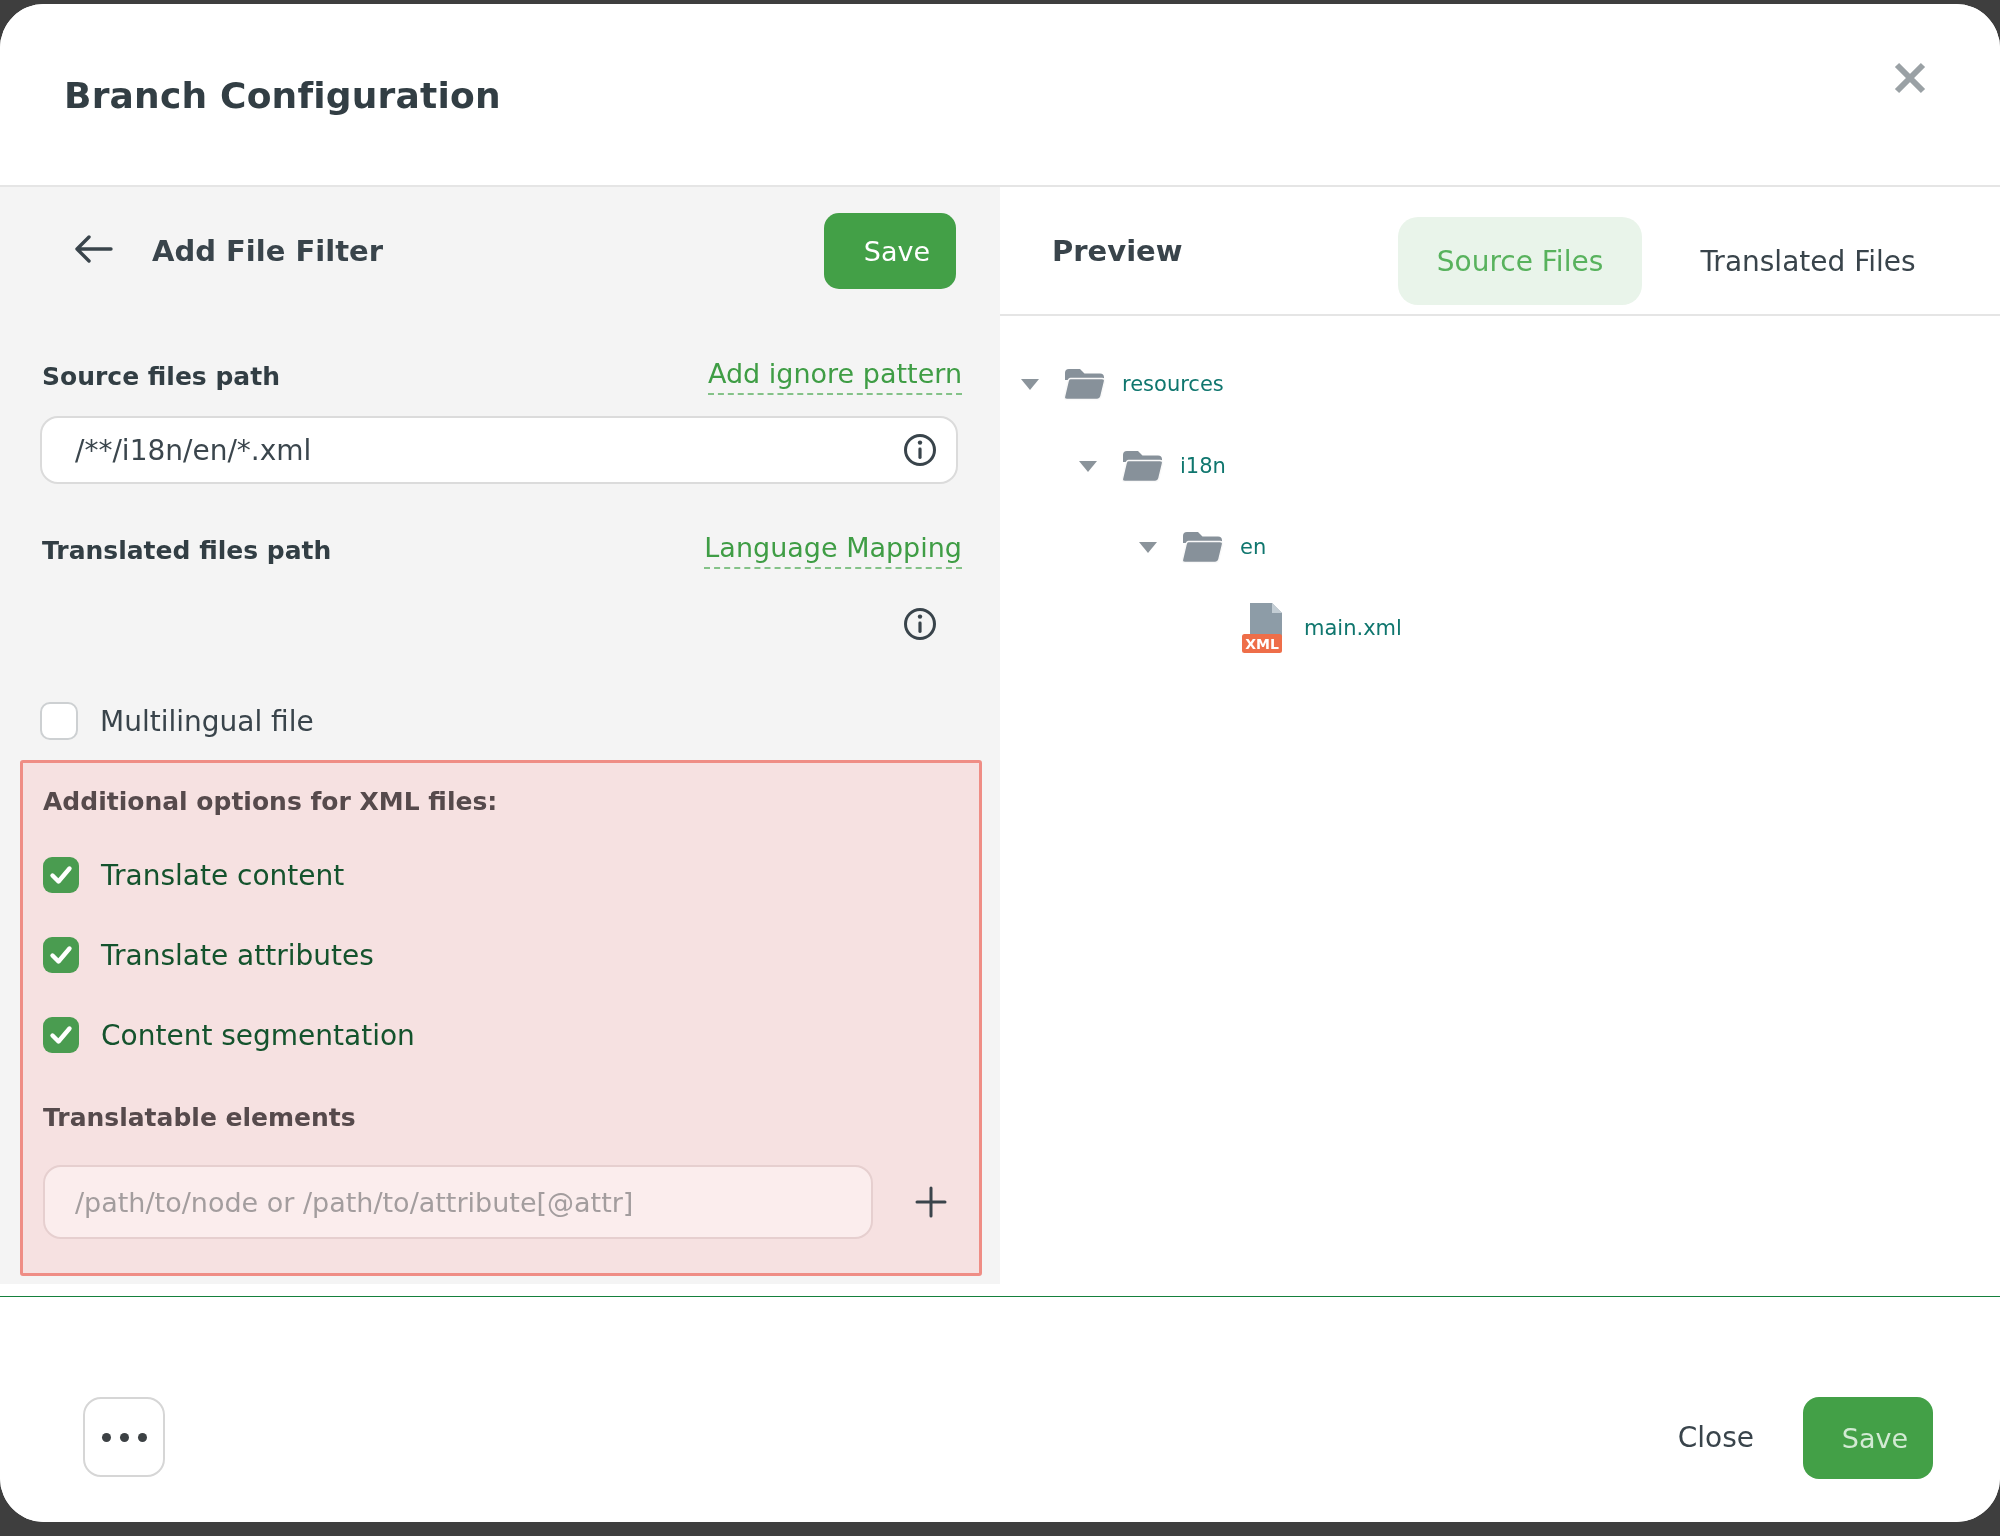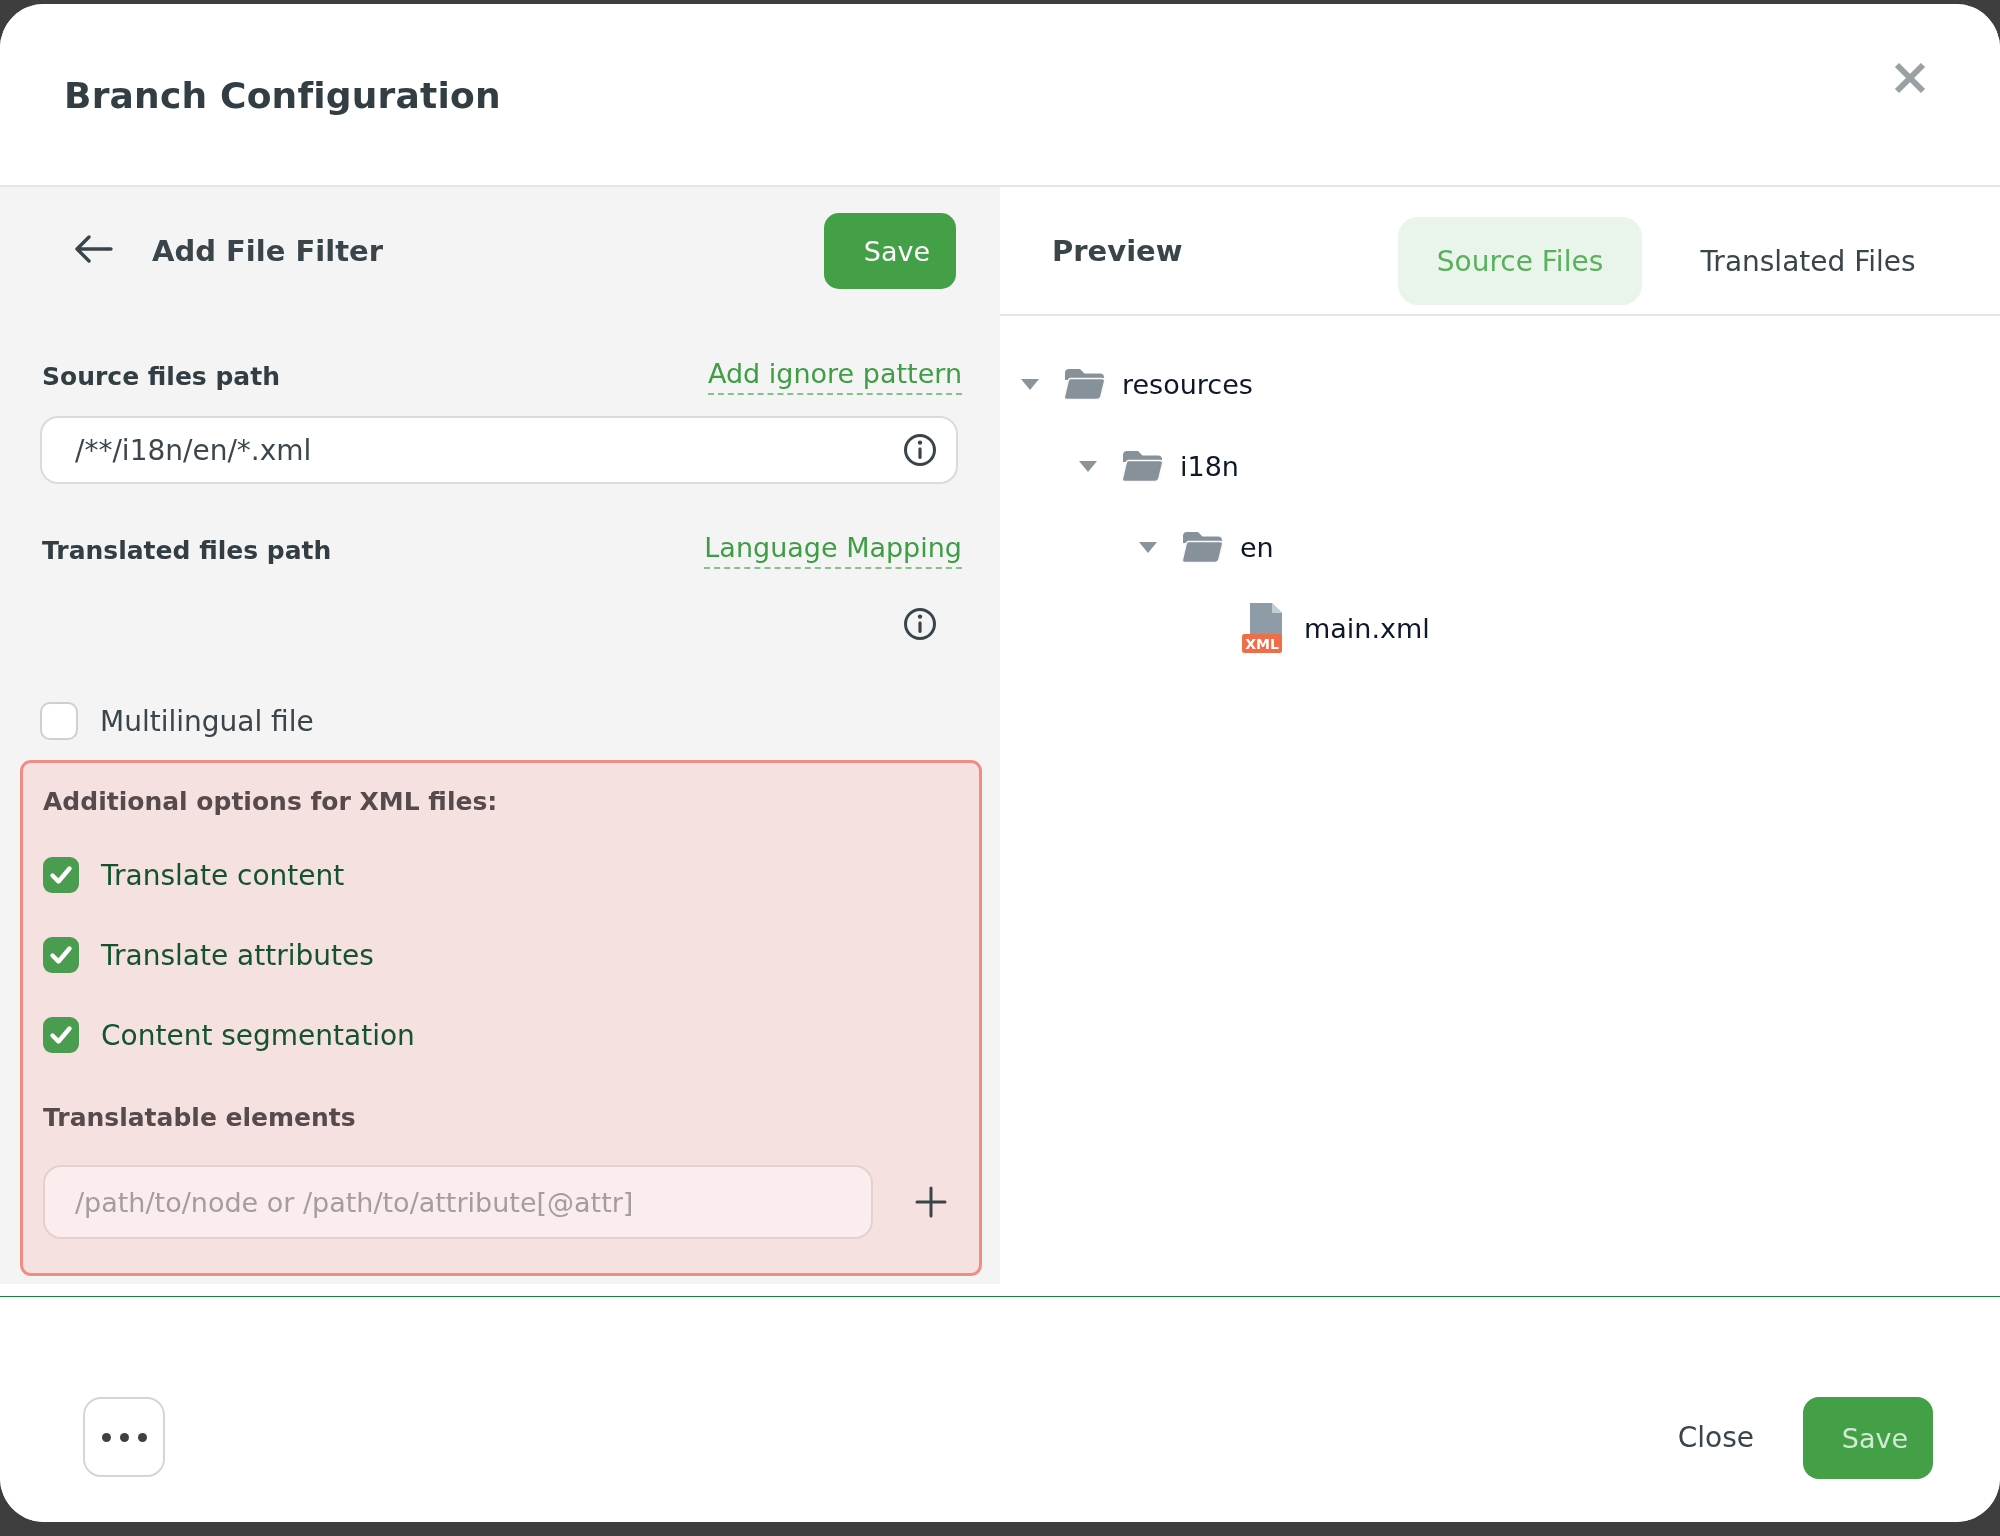--- a/index.html
+++ b/index.html
@@ -50,35 +50,35 @@
     font-size:28px;color:#3b464d;padding:0 74px 0 33px;outline:none;font-family:inherit;}
   .info-icon{position:absolute;left:902px;width:36px;height:36px;cursor:pointer;}
   .cb-row{position:absolute;display:flex;align-items:center;cursor:pointer;}
   .cb-box-off{width:38px;height:38px;background:#fff;border:2px solid #cdd0d2;
     border-radius:10px;box-sizing:border-box;}
   .cb-box-on{width:36px;height:36px;background:#4a9c50;border-radius:9px;
     display:flex;align-items:center;justify-content:center;}
   .cb-label{margin-left:22px;font-size:28px;color:#39444b;}
   
   .pinkbox{position:absolute;left:20px;top:456px;width:962px;height:516px;
-    background:#f6e1e1;border:3px solid #ef8d85;border-radius:11px;box-sizing:border-box;}
+    background:#f6e1e1;border:3px solid #ef8d85;border-radius:3px;box-sizing:border-box;}
   .pink-title{position:absolute;left:20px;top:24px;font-size:25px;font-weight:600;color:#564a4c;}
   .pink-cb-label{margin-left:22px;font-size:28px;color:#14532d;}
   .pink-input{position:absolute;left:20px;top:402px;width:830px;height:74px;
     background:#fbeded;border:2px solid #e6cfcf;border-radius:18px;box-sizing:border-box;
     font-size:27px;color:#6b6264;padding:0 30px;outline:none;font-family:inherit;}
   .pink-input::placeholder{color:#a39d9e;opacity:1;}
   .plus-btn{position:absolute;left:882px;top:413px;width:52px;height:52px;
     display:flex;align-items:center;justify-content:center;cursor:pointer;}
   
   .tree-row{position:absolute;display:flex;align-items:center;height:52px;cursor:pointer;}
   .caret{width:28px;display:flex;justify-content:center;margin-right:18px;cursor:pointer;}
   .caret-shape{width:0;height:0;border-left:9px solid transparent;border-right:9px solid transparent;
     border-top:11px solid #8b949b;}
-  .tree-text{font-size:27px;color:#0f172a;margin-left:16px;}
+  .tree-text{font-size:21px;color:#0f766e;margin-left:16px;}
   .folder-svg{display:block;}
   
   .footer{position:absolute;top:1292px;left:0;right:0;height:226px;background:#fff;
     border-top:1px solid #15803d;box-sizing:border-box;}
   .more-btn{position:absolute;left:83px;top:100px;width:82px;height:80px;background:#fff;
     border:2px solid #d6d6d6;border-radius:18px;box-sizing:border-box;cursor:pointer;
     display:flex;align-items:center;justify-content:center;gap:9px;}
   .dot{width:9px;height:9px;border-radius:50%;background:#3c4144;}
   .close-btn{position:absolute;right:240px;top:100px;height:80px;display:flex;align-items:center;
     font-size:28px;color:#39444b;cursor:pointer;background:none;border:none;font-family:inherit;}

